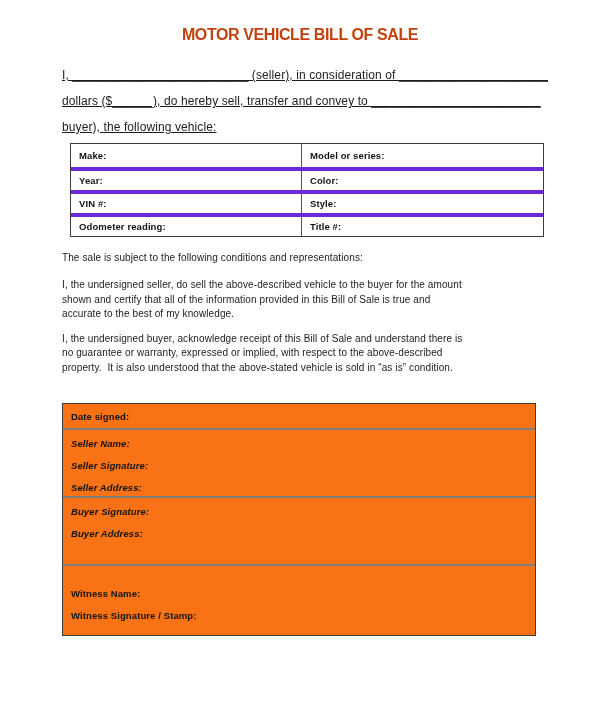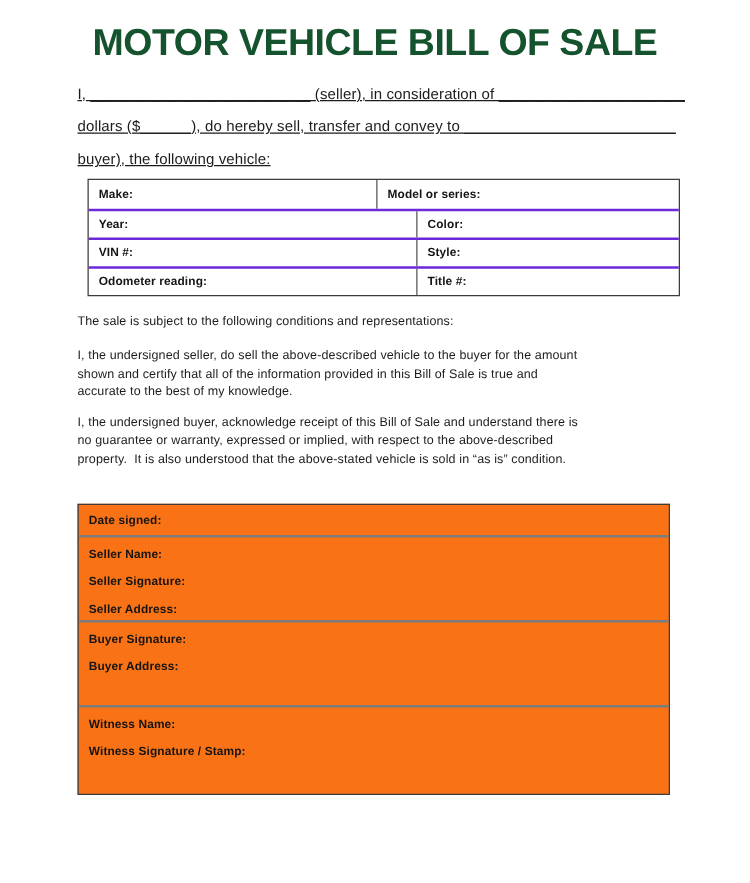--- a/index.html
+++ b/index.html
@@ -11,25 +11,25 @@
     font-family: "Liberation Sans", sans-serif;
     color: #1c1c1c;
     overflow: hidden;
   }
 
   
   .doc-title {
     position: absolute;
     top: 21px; left: 0; right: 0;
     text-align: center;
-    font-size: 30px;
+    font-size: 16px;
     line-height: 28px;
     font-weight: 700;
     letter-spacing: -0.4px;
-    color: #14532d;
+    color: #c2410c;
     white-space: nowrap;
   }
 
   
   .intro {
     position: absolute;
     left: 62px; top: 62px;
     font-size: 12px;
   }
   .intro-line {
@@ -48,21 +48,21 @@
     border: 1px solid #3d3d3d;
     box-sizing: border-box;
     background: #ffffff;
   }
   .v-row {
     display: grid;
     grid-template-columns: 230px 1fr;
     height: 23px;
     box-sizing: border-box;
   }
-  .v-row + .v-row { border-top: 2px solid #6d28d9; gap: 32px; }
+  .v-row + .v-row { border-top: 4px solid #6d28d9; }
   .v-cell {
     display: flex;
     align-items: center;
     padding-left: 8px;
     box-sizing: border-box;
     overflow: hidden;
   }
   .v-cell.right { border-left: 1px solid #565656; }
 
   .field-label {
@@ -90,22 +90,22 @@
     position: absolute;
     left: 62px; top: 403px;
     width: 474px;
     border: 1px solid #3d3d3d;
     box-sizing: border-box;
     background: #f97316;
   }
   .sig-section { box-sizing: border-box; }
   .sig-section + .sig-section { border-top: 2px solid #7d7d7d; }
   .sig-date { height: 24px; display: flex; align-items: center; padding-left: 8px; }
-  .sig-seller, .sig-buyer { height: 68px; padding-top: 2px; }
-  .sig-witness { height: 71px; padding-top: 2px; }
+  .sig-seller, .sig-buyer { height: 68px; padding-top: 2px; font-style: italic; }
+  .sig-witness { height: 71px; padding-top: 16px; }
   .sig-row {
     height: 22px;
     display: flex;
     align-items: center;
     padding-left: 8px;
   }
 </style>
 </head>
 <body>
 

